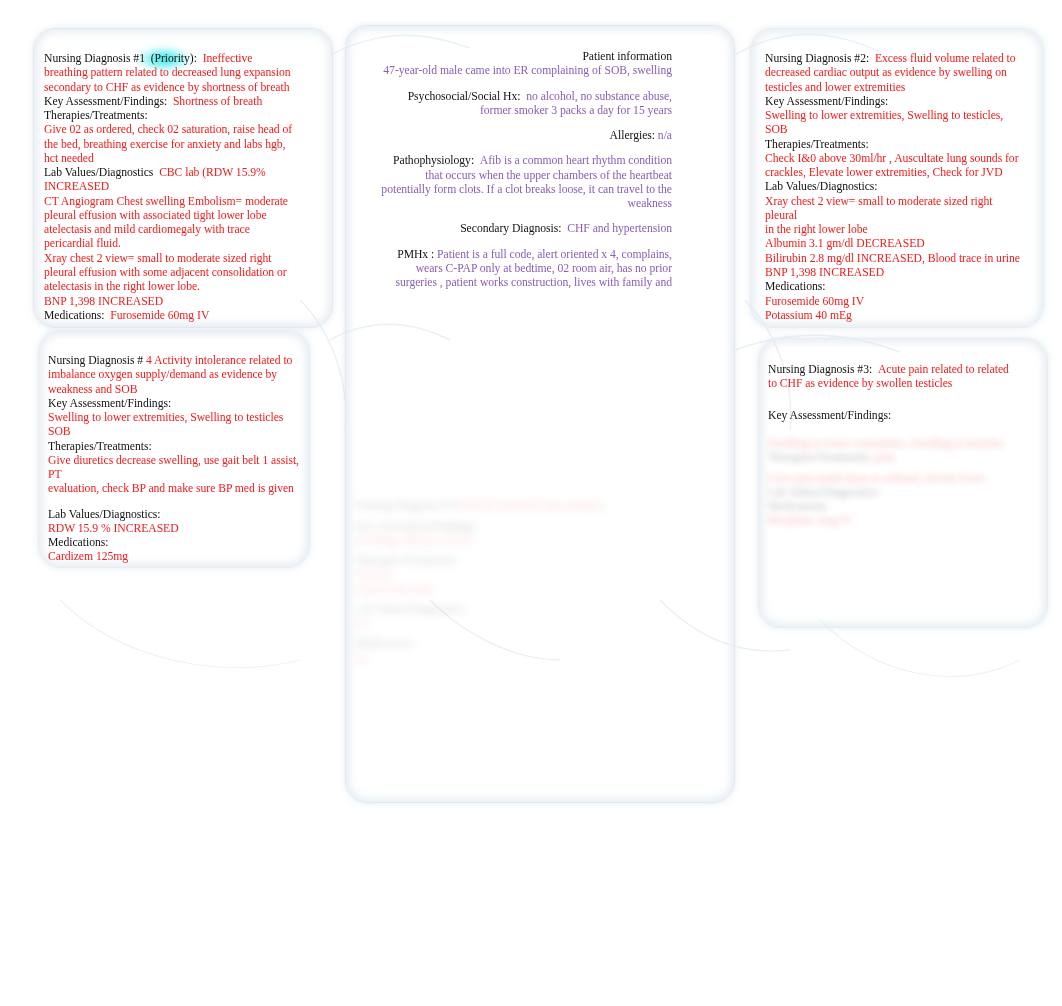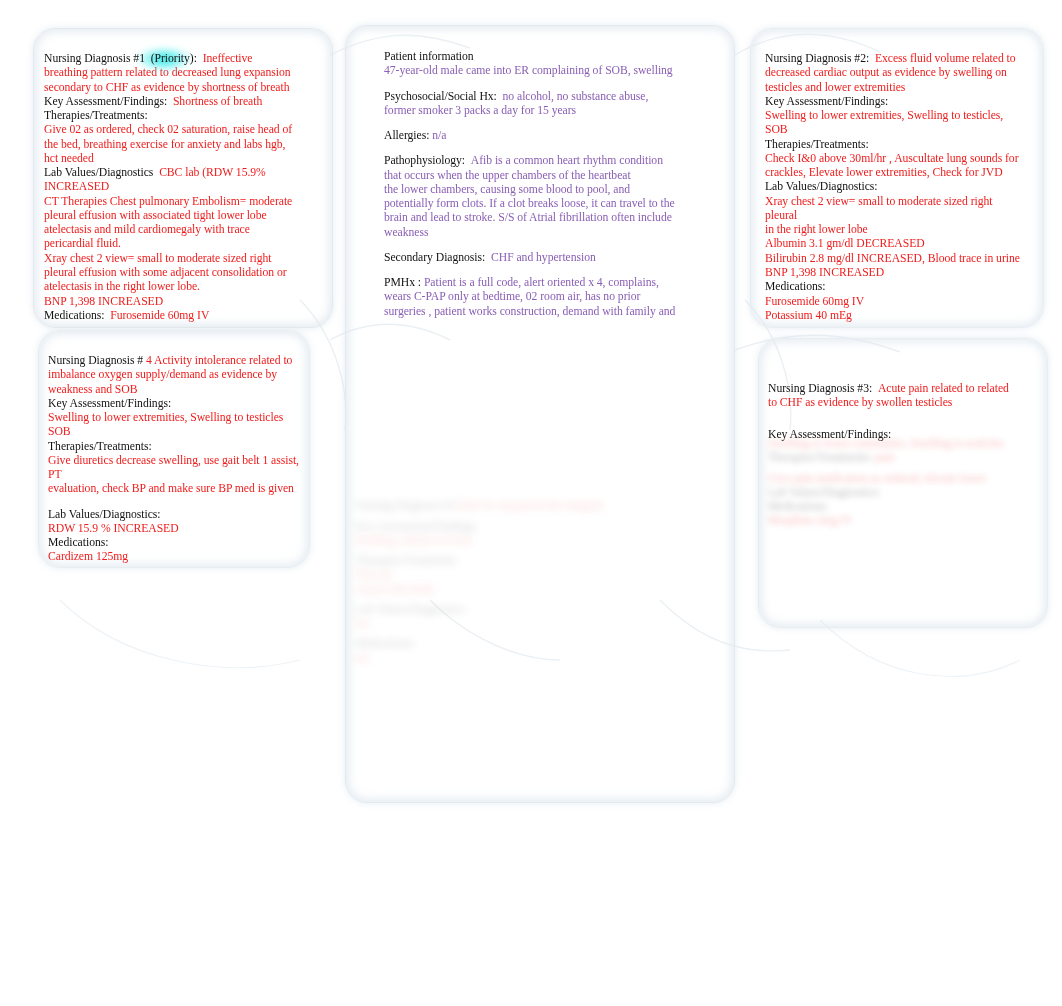--- a/index.html
+++ b/index.html
@@ -76,23 +76,23 @@
     border-radius: 50%;
     background: radial-gradient(ellipse at center, rgba(0,226,226,0.85) 0%, rgba(60,235,235,0.55) 40%, rgba(150,245,245,0.0) 72%);
     filter: blur(3px);
     z-index: 0;
   }
   .glow-text { position: relative; z-index: 1; }
 
   
   #panel-dx1     { left: 44px;  top: 48px;  width: 252px; }
   #panel-dx4     { left: 32px;  top: 354px; width: 258px; margin-left: 16px; }
-  #panel-patient { left: 384px; top: 50px;  width: 308px; }
+  #panel-patient { left: 364px; top: 50px;  width: 308px; text-align: right; }
   #panel-dx2     { left: 765px; top: 52px;  width: 256px; }
-  #panel-dx3     { left: 768px; top: 382px; width: 250px; }
+  #panel-dx3     { left: 768px; top: 363px; width: 250px; }
 
   
   .faded {
     filter: blur(3.1px);
     opacity: 0.30;
     user-select: none;
   }
   .faded-strong {
     filter: blur(4.4px);
     opacity: 0.20;
@@ -144,21 +144,21 @@
 
     <div class="line black">Therapies/Treatments:</div>
     <div class="line red">Give 02 as ordered, check 02 saturation, raise head of</div>
     <div class="line red">the bed, breathing exercise for anxiety and labs hgb,</div>
     <div class="line red">hct needed</div>
 
     <div class="line">
       <span class="black">Lab Values/Diagnostics</span><span>&nbsp;&nbsp;</span><span class="red">CBC lab (RDW 15.9%</span>
     </div>
     <div class="line red">INCREASED</div>
-    <div class="line red">CT Therapies Chest pulmonary Embolism= moderate</div>
+    <div class="line red">CT Angiogram Chest swelling Embolism= moderate</div>
     <div class="line red">pleural effusion with associated tight lower lobe</div>
     <div class="line red">atelectasis and mild cardiomegaly with trace</div>
     <div class="line red">pericardial fluid.</div>
     <div class="line red">Xray chest 2 view= small to moderate sized right</div>
     <div class="line red">pleural effusion with some adjacent consolidation or</div>
     <div class="line red">atelectasis in the right lower lobe.</div>
     <div class="line red">BNP 1,398 INCREASED</div>
 
     <div class="line">
       <span class="black">Medications:</span><span>&nbsp;&nbsp;</span><span class="red">Furosemide 60mg IV</span>
@@ -206,38 +206,36 @@
     <div class="line">
       <span class="black">Allergies:</span><span>&nbsp;</span><span class="purple">n/a</span>
     </div>
 
     <div class="spacer"></div>
 
     <div class="line">
       <span class="black">Pathophysiology:</span><span>&nbsp;&nbsp;</span><span class="purple">Afib is a common heart rhythm condition</span>
     </div>
     <div class="line purple">that occurs when the upper chambers of the heartbeat</div>
-    <div class="line purple">the lower chambers, causing some blood to pool, and</div>
     <div class="line purple">potentially form clots. If a clot breaks loose, it can travel to the</div>
-    <div class="line purple">brain and lead to stroke. S/S of Atrial fibrillation often include</div>
     <div class="line purple">weakness</div>
 
     <div class="spacer"></div>
 
     <div class="line">
       <span class="black">Secondary Diagnosis:</span><span>&nbsp;&nbsp;</span><span class="purple">CHF and hypertension</span>
     </div>
 
     <div class="spacer"></div>
 
     <div class="line">
       <span class="black">PMHx :</span><span>&nbsp;</span><span class="purple">Patient is a full code, alert oriented x 4, complains,</span>
     </div>
     <div class="line purple">wears C-PAP only at bedtime, 02 room air, has no prior</div>
-    <div class="line purple">surgeries , patient works construction, demand with family and</div>
+    <div class="line purple">surgeries , patient works construction, lives with family and</div>
   </div>
 
   <div class="panel" id="panel-dx2">
 
     <div class="line">
       <span class="black">Nursing Diagnosis #2:</span><span>&nbsp;&nbsp;</span><span class="red">Excess fluid volume related to</span>
     </div>
     <div class="line red">decreased cardiac output as evidence by swelling on</div>
     <div class="line red">testicles and lower extremities</div>
 

